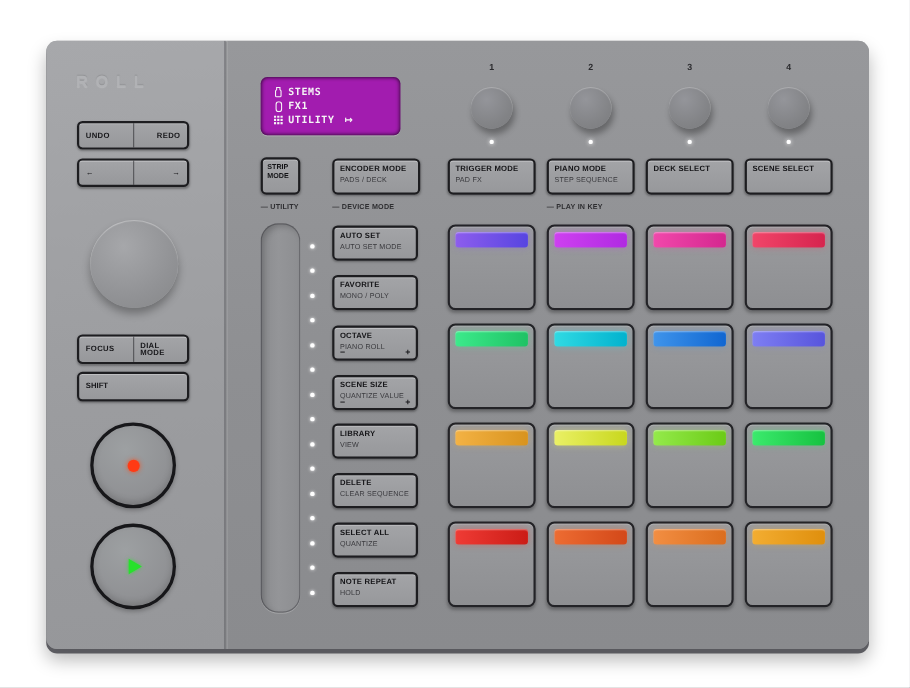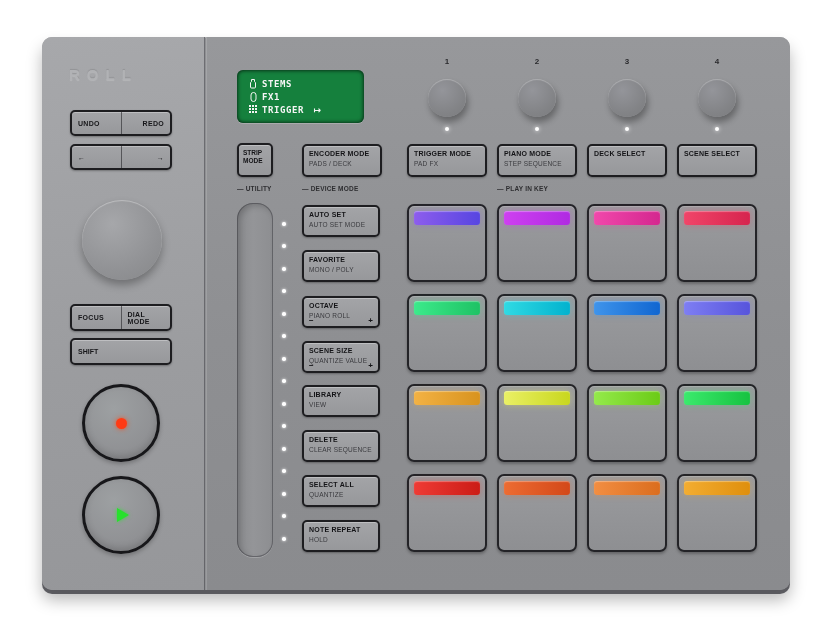--- a/index.html
+++ b/index.html
@@ -48,21 +48,21 @@
     box-shadow:0 2px 4px rgba(0,0,0,.25), inset 0 -3px 6px rgba(0,0,0,.15);
     display:flex;align-items:center;justify-content:center;}
   .rec{left:40px;top:347px;}
   .play{left:40px;top:439px;}
   .rec-dot{width:11px;height:11px;border-radius:50%;box-shadow:0 0 5px rgba(255,70,20,.85);}
   .play-tri{width:0;height:0;border-top:7px solid transparent;border-bottom:7px solid transparent;
     border-left:12px solid #27e12c;margin-left:3px;filter:drop-shadow(0 0 2px rgba(40,225,45,.8));}
 
   
   .screen{position:absolute;left:195px;top:33px;width:127px;height:53px;border-radius:6px;
-    background:#15803d;box-shadow:0 1px 0 rgba(255,255,255,.2), inset 0 0 4px rgba(0,0,0,.9);
+    background:#a21caf;box-shadow:0 1px 0 rgba(255,255,255,.2), inset 0 0 4px rgba(0,0,0,.9);
     padding:7px 0 0 11px;}
   .disp-line{height:13px;display:flex;align-items:center;gap:4px;
     font-family:"DejaVu Sans Mono",monospace;font-size:9px;font-weight:bold;
     color:#f5f5f5;letter-spacing:.6px;white-space:nowrap;}
   .disp-suffix{margin-left:5px;font-family:"DejaVu Sans",sans-serif;font-size:9px;}
   .disp-icon{display:inline-flex;width:10px;justify-content:center;}
 
   
   .knob-wrap{position:absolute;top:20px;width:80px;text-align:center;}
   .knob-num{font-size:8px;font-weight:bold;color:#2a2a2d;}
@@ -166,21 +166,21 @@
               <rect x="6" y="0" width="2" height="2"></rect>
             <rect x="0" y="3" width="2" height="2"></rect>
               <rect x="3" y="3" width="2" height="2"></rect>
               <rect x="6" y="3" width="2" height="2"></rect>
             <rect x="0" y="6" width="2" height="2"></rect>
               <rect x="3" y="6" width="2" height="2"></rect>
               <rect x="6" y="6" width="2" height="2"></rect>
           </g>
         </svg>
       </span>
-      <span>TRIGGER</span>
+      <span>UTILITY</span>
       <span class="disp-suffix">↦</span>
     </div>
   </div>
 
   <div class="knob-wrap" style="left:365px">
     <div class="knob-num">1</div>
     <div class="knob"></div>
     <div class="knob-led"></div>
   </div>
   <div class="knob-wrap" style="left:455px">

